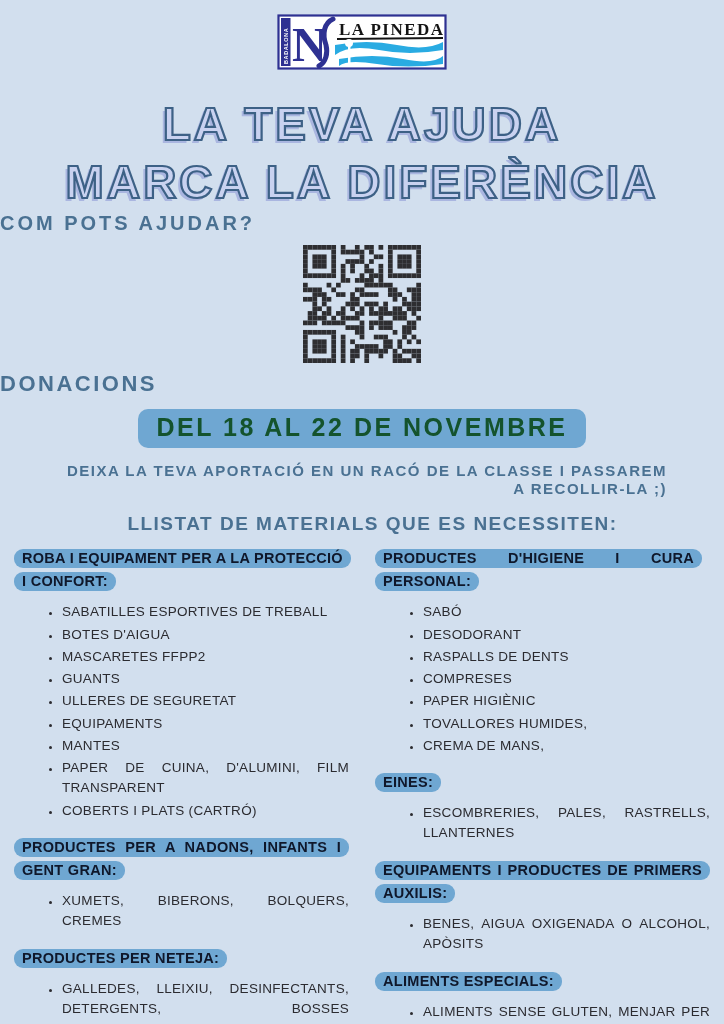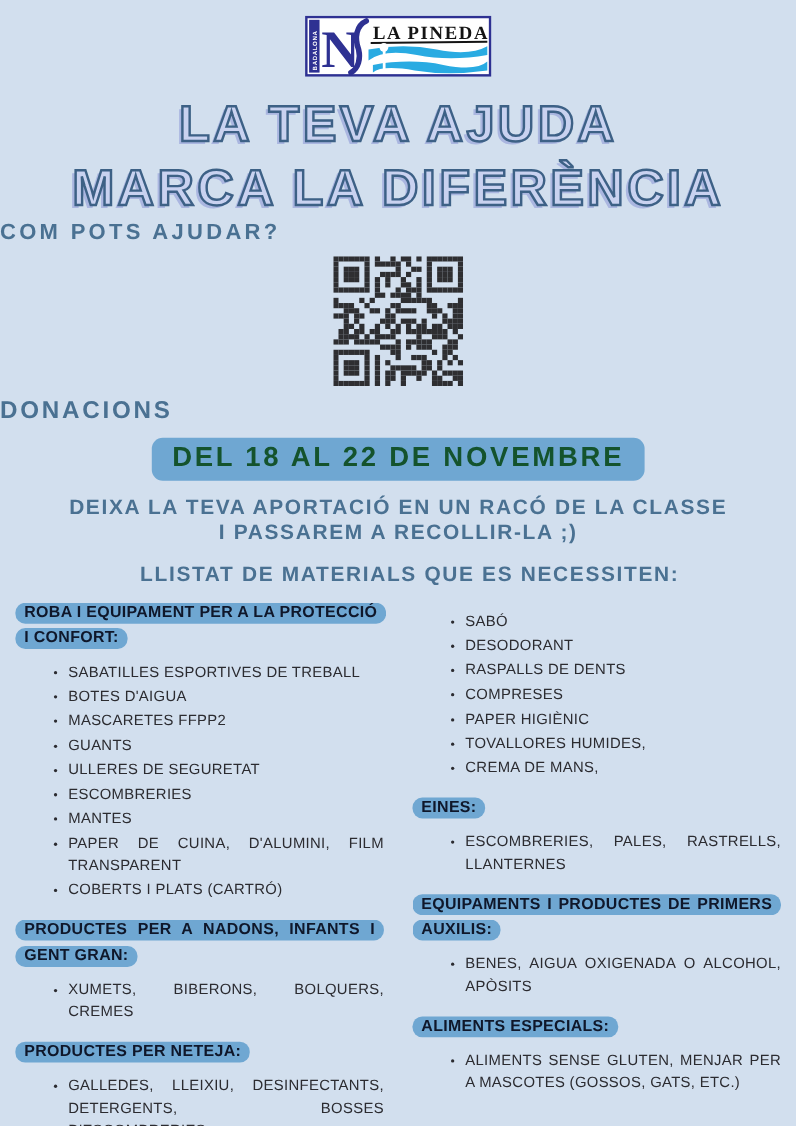--- a/index.html
+++ b/index.html
@@ -19,21 +19,21 @@
   body{background:#9fb4cc;}
   .poster{
     width:724px;height:1024px;margin:0 auto;position:relative;overflow:hidden;
     background:var(--page-background);
     font-family:"Liberation Sans","DejaVu Sans",sans-serif;
     color:var(--body-text);
   }
   
   .logo{display:block;margin:14px auto 0;}
   
-  .title-block{margin-top:14px;text-align:center;}
+  .title-block{margin-top:26px;text-align:center;}
   .title-line{
     font-size:46px;font-weight:800;letter-spacing:3px;line-height:1.26;
     color:var(--title-fill);
     -webkit-text-stroke:2.2px var(--title-outline);
     text-shadow:-3px 3px 0 var(--title-shadow);
   }
   @supports not (-webkit-text-stroke:1px black){
     .title-line{color:var(--title-outline);}
   }
   .subtitle{
@@ -47,22 +47,22 @@
     letter-spacing:2.5px;color:var(--heading-blue);
   }
   
   .banner-wrap{margin-top:12px;text-align:center;}
   .banner{
     display:inline-block;background:var(--highlight-blue);border-radius:10px;
     padding:4px 18px 6px;font-size:25px;font-weight:bold;letter-spacing:2.5px;
     color:#14532d;
   }
   .instructions{
-    margin:14px auto 0;max-width:610px;text-align:center;
-    font-size:19px;font-weight:bold;letter-spacing:1.5px;line-height:1.2;
+    margin:14px auto 0;max-width:610px;text-align:right;
+    font-size:15px;font-weight:bold;letter-spacing:1.5px;line-height:1.2;
     color:var(--heading-blue);
   }
   .list-title{
     margin-top:15px;text-align:center;font-size:19px;font-weight:bold;
     letter-spacing:1.5px;color:var(--heading-blue);padding-left:21px;
   }
   
   .columns{display:flex;gap:26px;padding:0 14px;margin-top:12px;align-items:flex-start;}
   .col{flex:1 1 0;min-width:0;}
   .list-section{margin-bottom:15px;}
@@ -455,21 +455,21 @@
   <div class="columns">
     <div class="col">
   <section class="list-section">
     <h3 class="section-header"><span class="hl">ROBA I EQUIPAMENT PER A LA PROTECCIÓ I CONFORT:</span></h3>
     <ul class="section-items">
             <li>SABATILLES ESPORTIVES DE TREBALL</li>
             <li>BOTES D'AIGUA</li>
             <li>MASCARETES FFPP2</li>
             <li>GUANTS</li>
             <li>ULLERES DE SEGURETAT</li>
-            <li>ESCOMBRERIES</li>
+            <li>EQUIPAMENTS</li>
             <li>MANTES</li>
             <li>PAPER DE CUINA, D'ALUMINI, FILM TRANSPARENT</li>
             <li>COBERTS I PLATS (CARTRÓ)</li>
           </ul>
   </section>
 
   <section class="list-section">
     <h3 class="section-header"><span class="hl">PRODUCTES PER A NADONS, INFANTS I GENT GRAN:</span></h3>
     <ul class="section-items">
             <li>XUMETS, BIBERONS, BOLQUERS, CREMES</li>
@@ -478,20 +478,21 @@
 
   <section class="list-section">
     <h3 class="section-header"><span class="hl">PRODUCTES PER NETEJA:</span></h3>
     <ul class="section-items">
             <li>GALLEDES, LLEIXIU, DESINFECTANTS, DETERGENTS, BOSSES D'ESCOMBRERIES</li>
           </ul>
   </section>
 </div>
     <div class="col">
   <section class="list-section">
+    <h3 class="section-header"><span class="hl">PRODUCTES D'HIGIENE I CURA PERSONAL:</span></h3>
     <ul class="section-items">
             <li>SABÓ</li>
             <li>DESODORANT</li>
             <li>RASPALLS DE DENTS</li>
             <li>COMPRESES</li>
             <li>PAPER HIGIÈNIC</li>
             <li>TOVALLORES HUMIDES,</li>
             <li>CREMA DE MANS,</li>
           </ul>
   </section>

